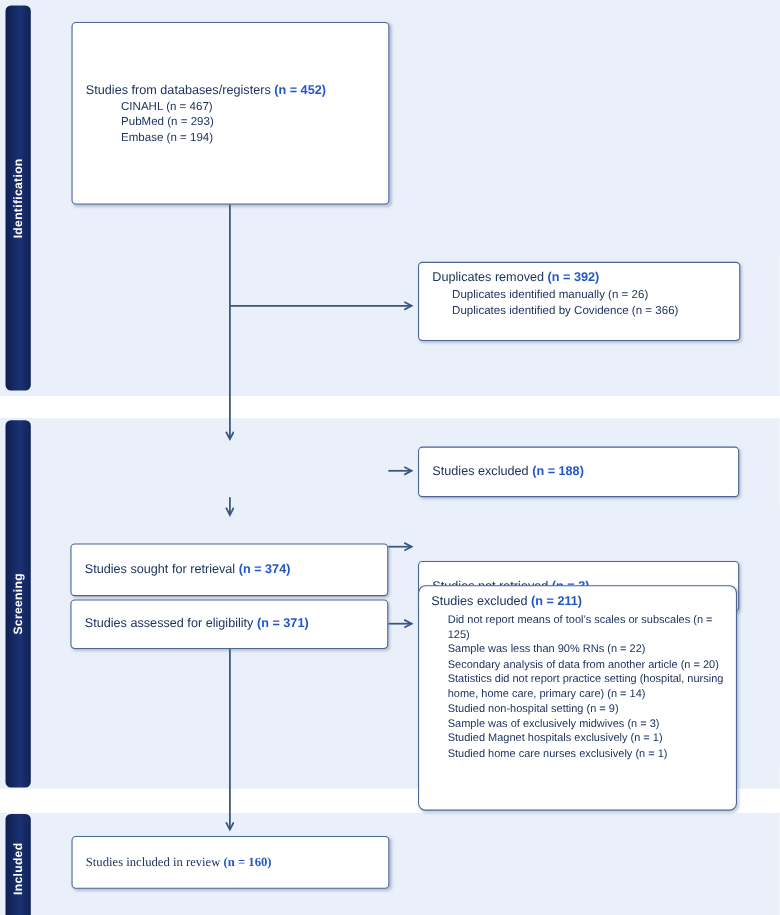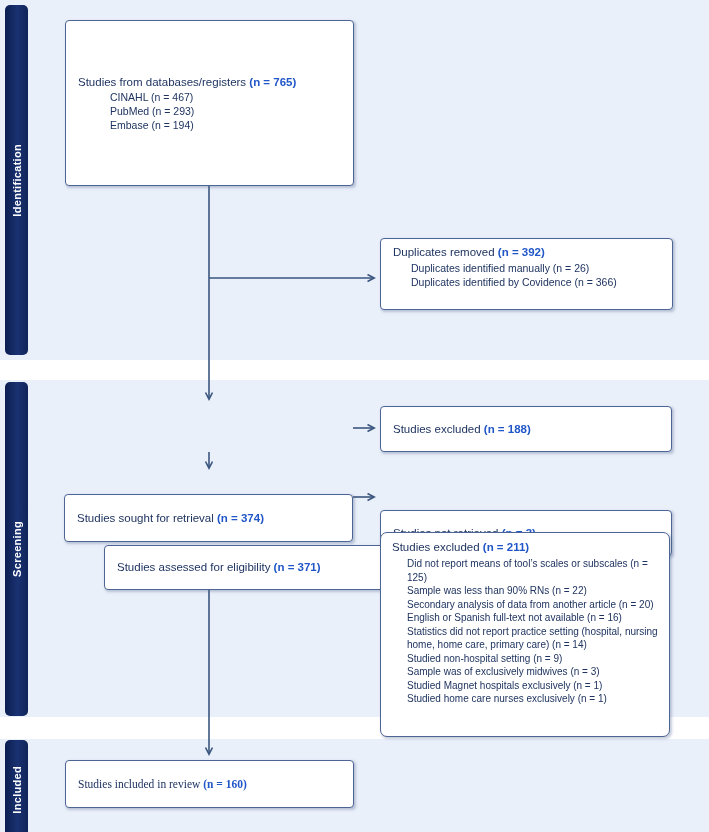--- a/index.html
+++ b/index.html
@@ -40,21 +40,21 @@
 
   .center-box { display:flex; flex-direction:column; justify-content:center; padding:4px 10px 4px 12px; }
   .top-box .title { padding:6px 8px 1px 12px; }
 
   .b-databases    { left:65px;  top:20px;  width:289px; height:166px; }
   .b-duplicates   { left:380px; top:238px; width:293px; height:72px;  }
   .b-screened     { left:64px;  top:405px; width:289px; height:47px;  }
   .b-excluded1    { left:380px; top:406px; width:292px; height:46px;  }
   .b-sought       { left:64px;  top:494px; width:289px; height:48px;  }
   .b-notretrieved { left:380px; top:474px; width:292px; height:46px;margin-top:36px;  }
-  .b-assessed     { left:64px;  top:545px; width:289px; height:45px;margin-left:40px;  }
+  .b-assessed     { left:64px;  top:545px; width:289px; height:45px;  }
   .b-excluded2    { left:380px; top:532px; width:290px; height:205px; border-radius:7px; }
   .b-included     { left:65px;  top:760px; width:289px; height:48px;font-family:Liberation Serif, serif;  }
 
   .b-databases .sub-list { padding-left:32px; }
   .b-duplicates .sub-list { padding-left:30px; }
   .b-excluded2 .title { padding:7px 8px 1px 11px; font-size:11.5px; }
   .b-excluded2 .sub-list { padding:1px 6px 0 26px; }
   .b-excluded2 .sub { font-size:10px; line-height:13.5px; }
 
   .arrows { position:absolute; left:0; top:0; pointer-events:none; }
@@ -90,21 +90,21 @@
       <line x1="353" y1="428" x2="374" y2="428" marker-end="url(#arrowhead)"></line>
       <line x1="209" y1="452" x2="209" y2="468" marker-end="url(#arrowhead)"></line>
       <line x1="353" y1="497" x2="374" y2="497" marker-end="url(#arrowhead)"></line>
       <line x1="209" y1="521" x2="209" y2="540" marker-end="url(#arrowhead)"></line>
       <line x1="353" y1="567" x2="374" y2="567" marker-end="url(#arrowhead)"></line>
       <line x1="209" y1="590" x2="209" y2="754" marker-end="url(#arrowhead)"></line>
     </g>
   </svg>
 
   <div class="node center-box b-databases">
-    <div class="title"><span>Studies from databases/registers </span><span class="count">(n = 765)</span></div>
+    <div class="title"><span>Studies from databases/registers </span><span class="count">(n = 452)</span></div>
     <div class="sub-list">
       <div class="sub">CINAHL (n = 467)</div>
       <div class="sub">PubMed (n = 293)</div>
       <div class="sub">Embase (n = 194)</div>
     </div>
   </div>
 
   <div class="node top-box b-duplicates">
     <div class="title"><span>Duplicates removed </span><span class="count">(n = 392)</span></div>
     <div class="sub-list">
@@ -126,21 +126,20 @@
 
   <div class="node center-box b-assessed">
     <div class="title"><span>Studies assessed for eligibility </span><span class="count">(n = 371)</span></div>
   </div>
   <div class="node top-box b-excluded2">
     <div class="title"><span>Studies excluded </span><span class="count">(n = 211)</span></div>
     <div class="sub-list">
       <div class="sub">Did not report means of tool’s scales or subscales (n = 125)</div>
       <div class="sub">Sample was less than 90% RNs (n = 22)</div>
       <div class="sub">Secondary analysis of data from another article (n = 20)</div>
-      <div class="sub">English or Spanish full-text not available (n = 16)</div>
       <div class="sub">Statistics did not report practice setting (hospital, nursing home, home care, primary care) (n = 14)</div>
       <div class="sub">Studied non-hospital setting (n = 9)</div>
       <div class="sub">Sample was of exclusively midwives (n = 3)</div>
       <div class="sub">Studied Magnet hospitals exclusively (n = 1)</div>
       <div class="sub">Studied home care nurses exclusively (n = 1)</div>
     </div>
   </div>
 
   <div class="node center-box b-included">
     <div class="title"><span>Studies included in review </span><span class="count">(n = 160)</span></div>

